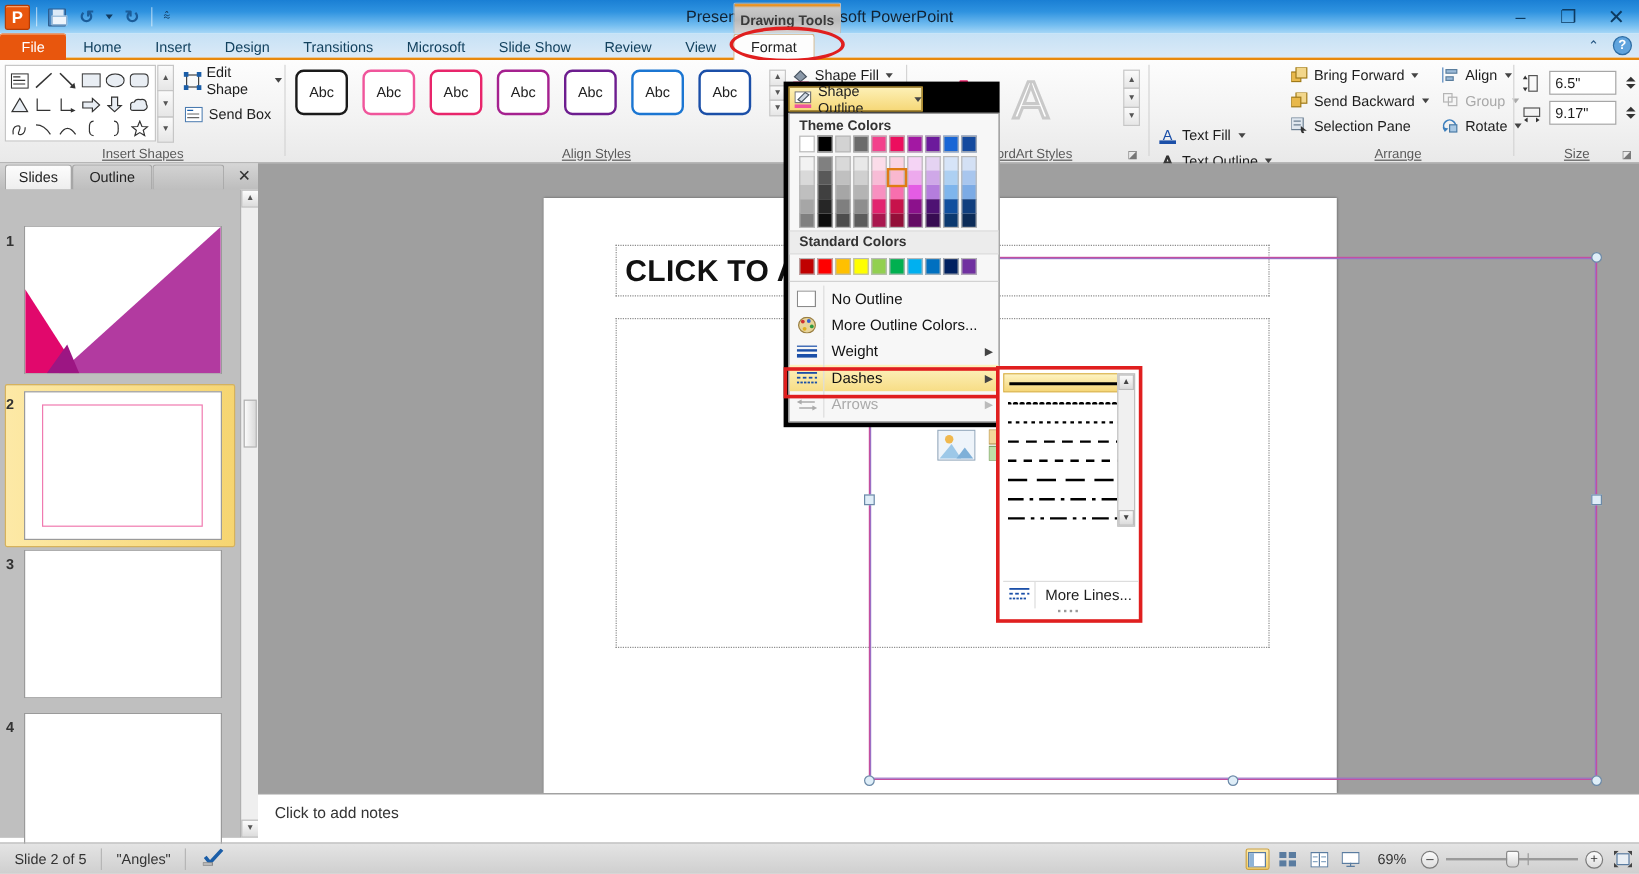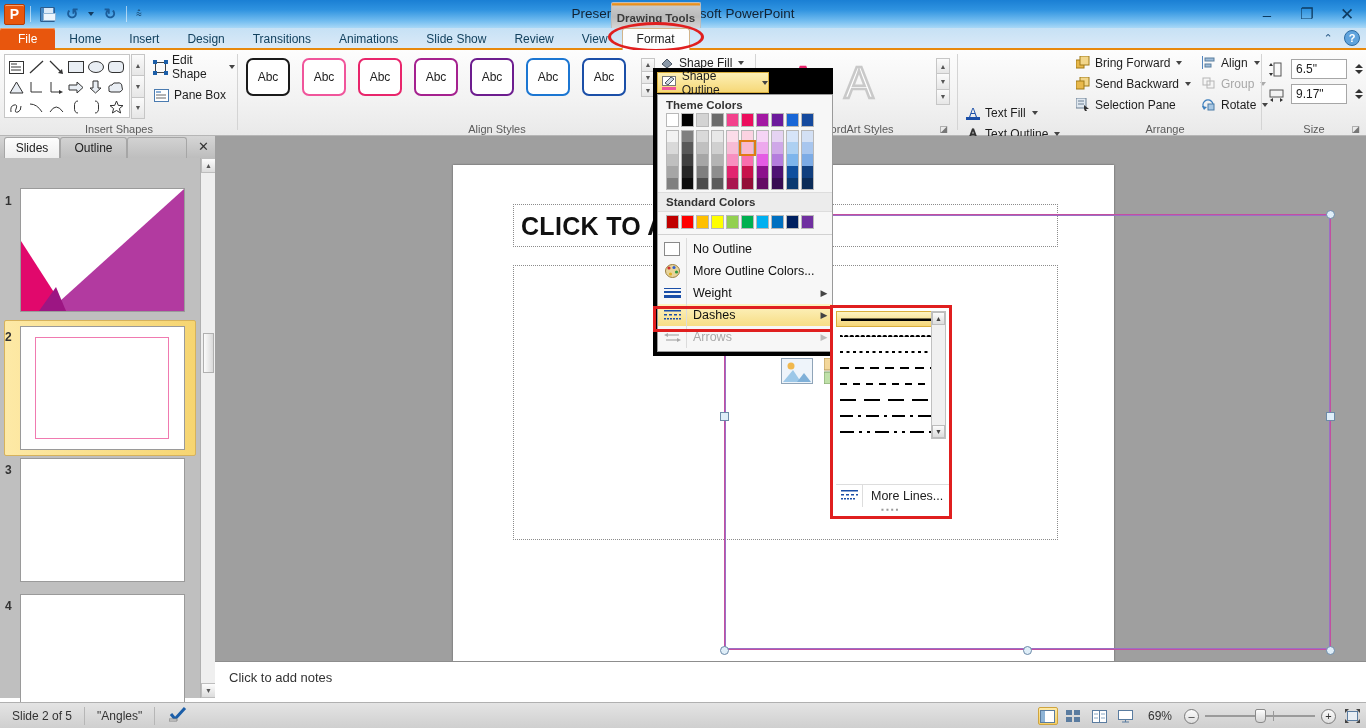--- a/index.html
+++ b/index.html
@@ -76,21 +76,21 @@
 
   
   .ribbon{
     position:absolute; left:0; top:50px; width:1366px; height:86px;
     background:linear-gradient(to bottom,#fdfdfd 0%,#f2f2f2 60%,#e9e9e9 100%);
     border-bottom:1px solid #b6b6b6;
   }
   .grp{ position:absolute; top:0; height:86px; }
   .grp-label{
     position:absolute; bottom:1px; left:0; width:100%; text-align:center;
-    font-size:11px; color:#5a5a5a;
+    font-size:11px; color:#5a5a5a;text-decoration:underline;
   }
   .grp-div{ position:absolute; top:4px; width:1px; height:76px; background:#d4d4d4; }
 
   
   .shapes-box{ position:absolute; left:4px; top:4px; width:126px; height:64px;
                border:1px solid #c6c6c6; background:#fff; padding:2px 1px;}
   .shapes-row{ display:flex; }
   .shp{ width:20px;height:20px;display:flex;align-items:center;justify-content:center;}
   .scroll-col{ position:absolute; left:131px; top:4px; width:14px; height:64px;
                display:flex; flex-direction:column; }
@@ -264,21 +264,21 @@
 </div>
 <div class="ctx-tab">Drawing Tools</div>
 
 <div class="tabbar">
   <div class="tabs">
     <div class="tab file">File</div>
     <div class="tab">Home</div>
     <div class="tab">Insert</div>
     <div class="tab">Design</div>
     <div class="tab">Transitions</div>
-    <div class="tab">Animations</div>
+    <div class="tab">Microsoft</div>
     <div class="tab">Slide Show</div>
     <div class="tab">Review</div>
     <div class="tab">View</div>
     <div class="tab active">Format</div>
   </div>
   <div class="ribhelp">
     <div class="rh">⌃</div>
     <div class="rh q">?</div>
   </div>
 </div>
@@ -411,21 +411,21 @@
       </div>
       <div class="bigbtn" style="margin-top:6px">
         <span class="ic">
             <svg width="15" height="13">
               <rect x="0.5" y="0.5" width="14" height="12" fill="#fff" stroke="#4a7bb0"></rect>
               <line x1="2" y1="3" x2="7" y2="3" stroke="#1b5ea8"></line>
               <line x1="2" y1="6" x2="12" y2="6" stroke="#666"></line>
               <line x1="2" y1="9" x2="12" y2="9" stroke="#666"></line>
             </svg>
           </span>
-        <span>Pane Box</span>
+        <span>Send Box</span>
       </div>
     </div>
     <div class="grp-label">Insert Shapes</div>
     <div class="grp-div" style="right:0"></div>
   </div>
 
   <div class="grp" style="left:238px;width:518px">
     <div class="styles-box">
       <div class="abc" style="border:2.5px solid #1a1a1a">
           <span>Abc</span>

